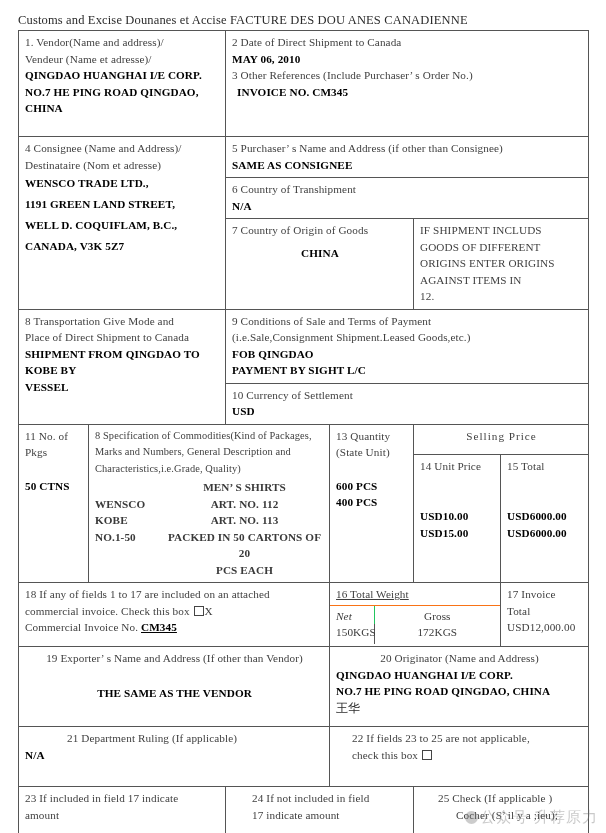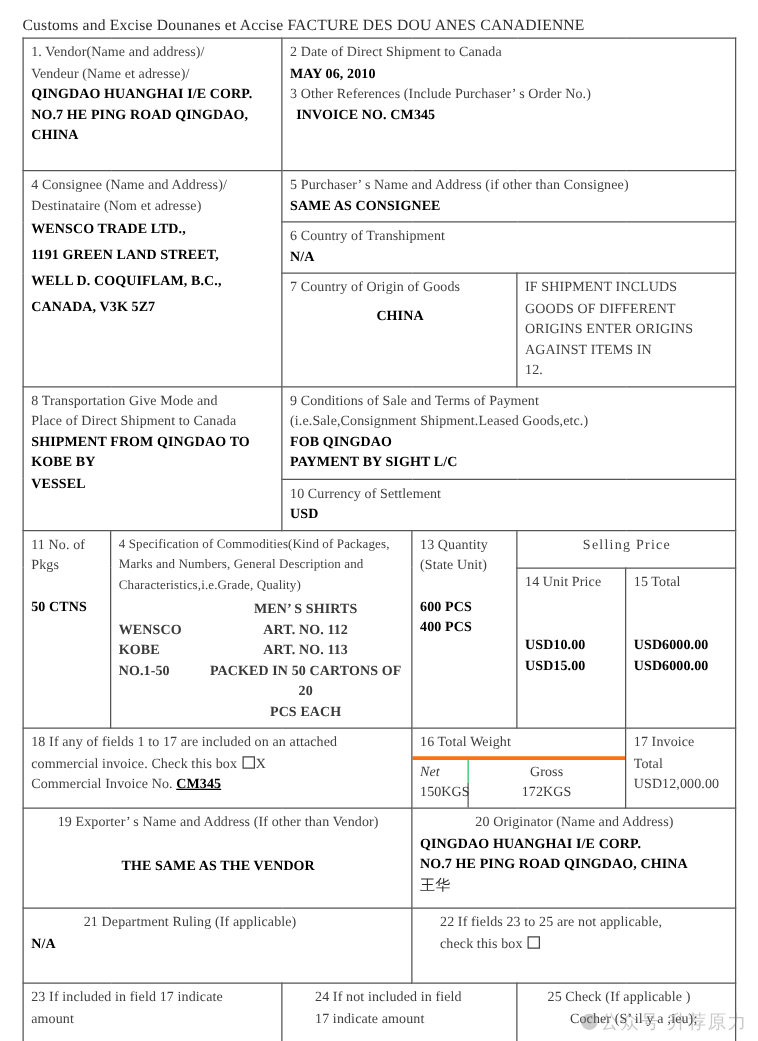--- a/index.html
+++ b/index.html
@@ -229,21 +229,21 @@
     </tr>
 
     <tr>
       <td rowspan="2" style="height:150px;">
         <div class="lbl">11 No. of</div>
         <div class="lbl">Pkgs</div>
         <div class="sp" style="height:17px;"></div>
         <div class="val">50 CTNS</div>
       </td>
       <td colspan="2" rowspan="2">
-        <div class="lbl" style="font-size:10.4px;">4 Specification of Commodities(Kind of Packages,</div>
+        <div class="lbl" style="font-size:10.4px;">8 Specification of Commodities(Kind of Packages,</div>
         <div class="lbl" style="font-size:10.4px;">Marks and Numbers, General Description and</div>
         <div class="lbl" style="font-size:10.4px;">Characteristics,i.e.Grade, Quality)</div>
         <table class="inner" style="margin-top:2px;">
           <colgroup>
                 <col style="width:70px">
                 <col>
               </colgroup>
           <tbody>
                 <tr>
             <td class="val-s"></td>
@@ -295,21 +295,21 @@
       </td>
     </tr>
 
     <tr>
       <td colspan="3" style="height:56px;">
         <div class="lbl">18 If any of fields 1 to 17 are included on an attached</div>
         <div class="lbl"><span>commercial invoice. Check this box </span><span class="box"></span><span>X</span></div>
         <div class="lbl"><span>Commercial Invoice No. </span><span class="u val-s">CM345</span></div>
       </td>
       <td colspan="2" class="cellpad-0">
-        <div style="border-bottom:3px solid #f97316;padding:3px 5px 2px 6px;" class="lbl">16 Total Weight</div>
+        <div style="border-bottom:1px solid #f97316;padding:3px 5px 2px 6px;text-decoration:underline;" class="lbl">16 Total Weight</div>
         <table class="inner">
           <colgroup>
                 <col style="width:44px">
                 <col>
               </colgroup>
           <tbody>
                 <tr>
             <td class="lbl" style="padding:2px 3px 0 6px;border-right:1px solid #22c55e;font-style:italic;">Net</td>
             <td class="lbl ctr" style="padding:2px 3px 0 3px;">Gross</td>
           </tr>

